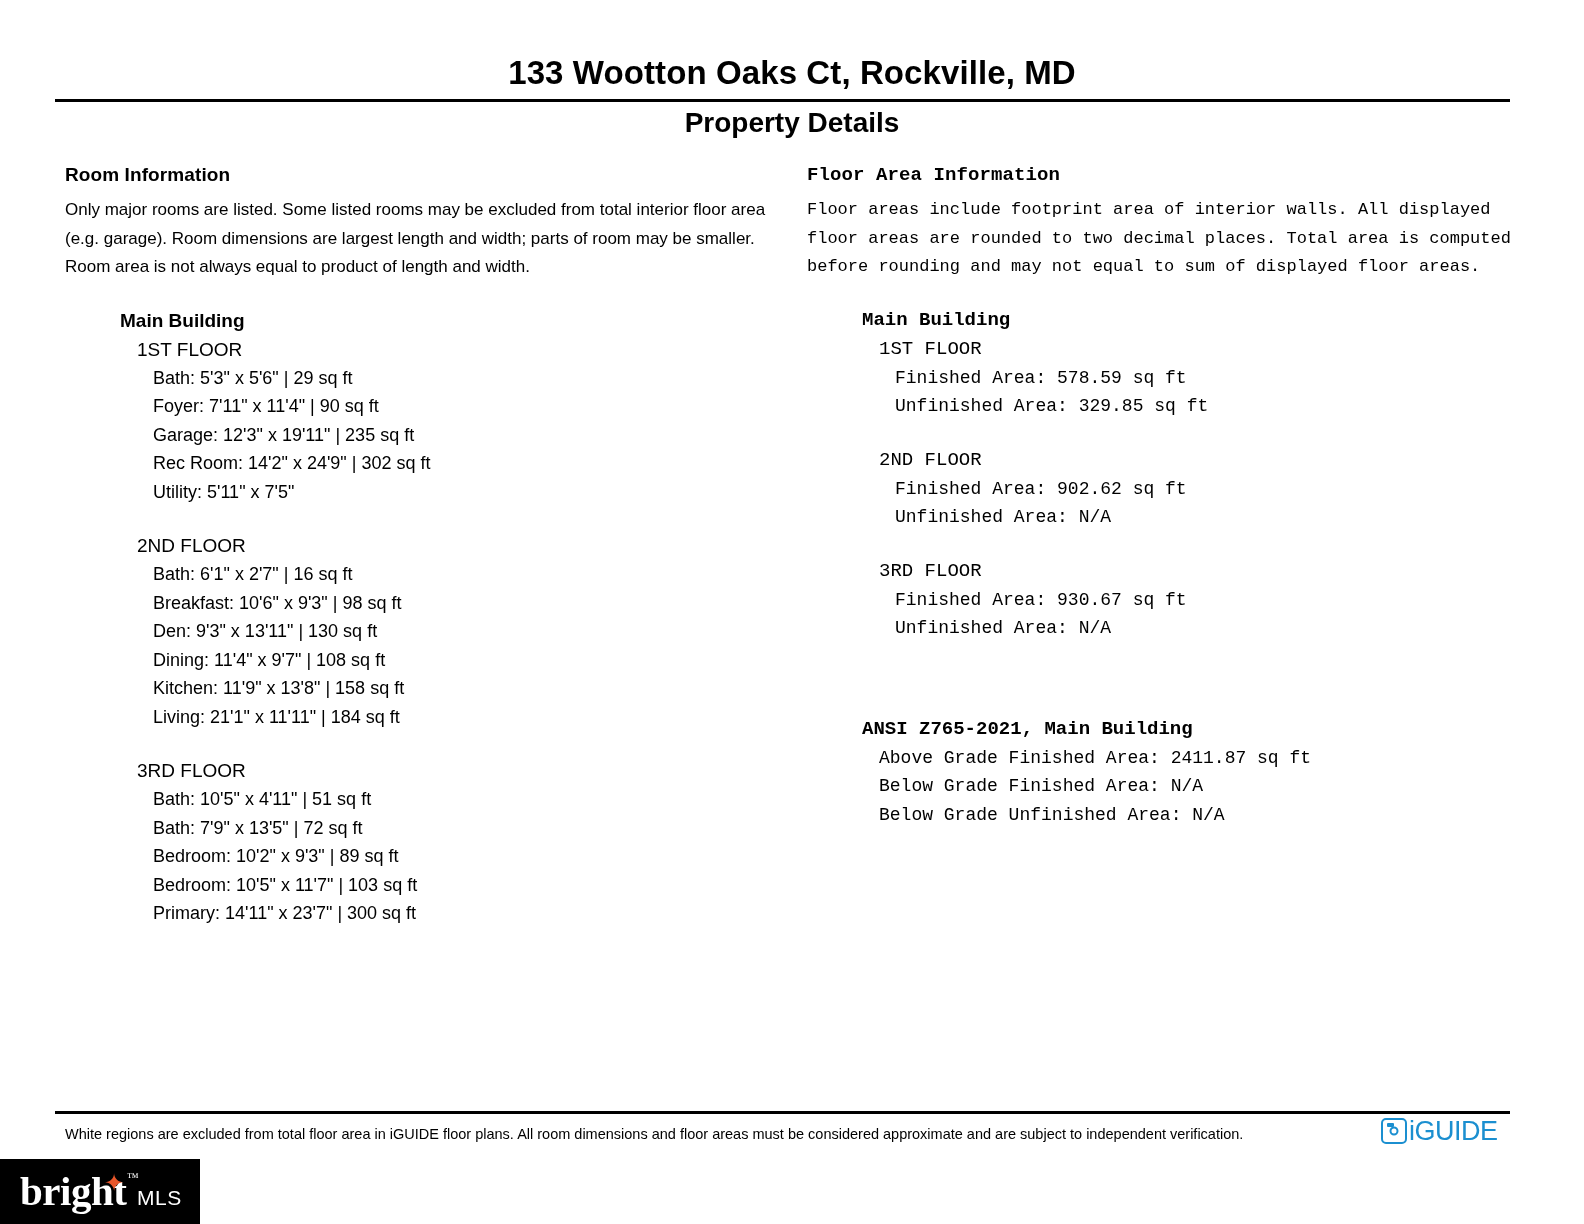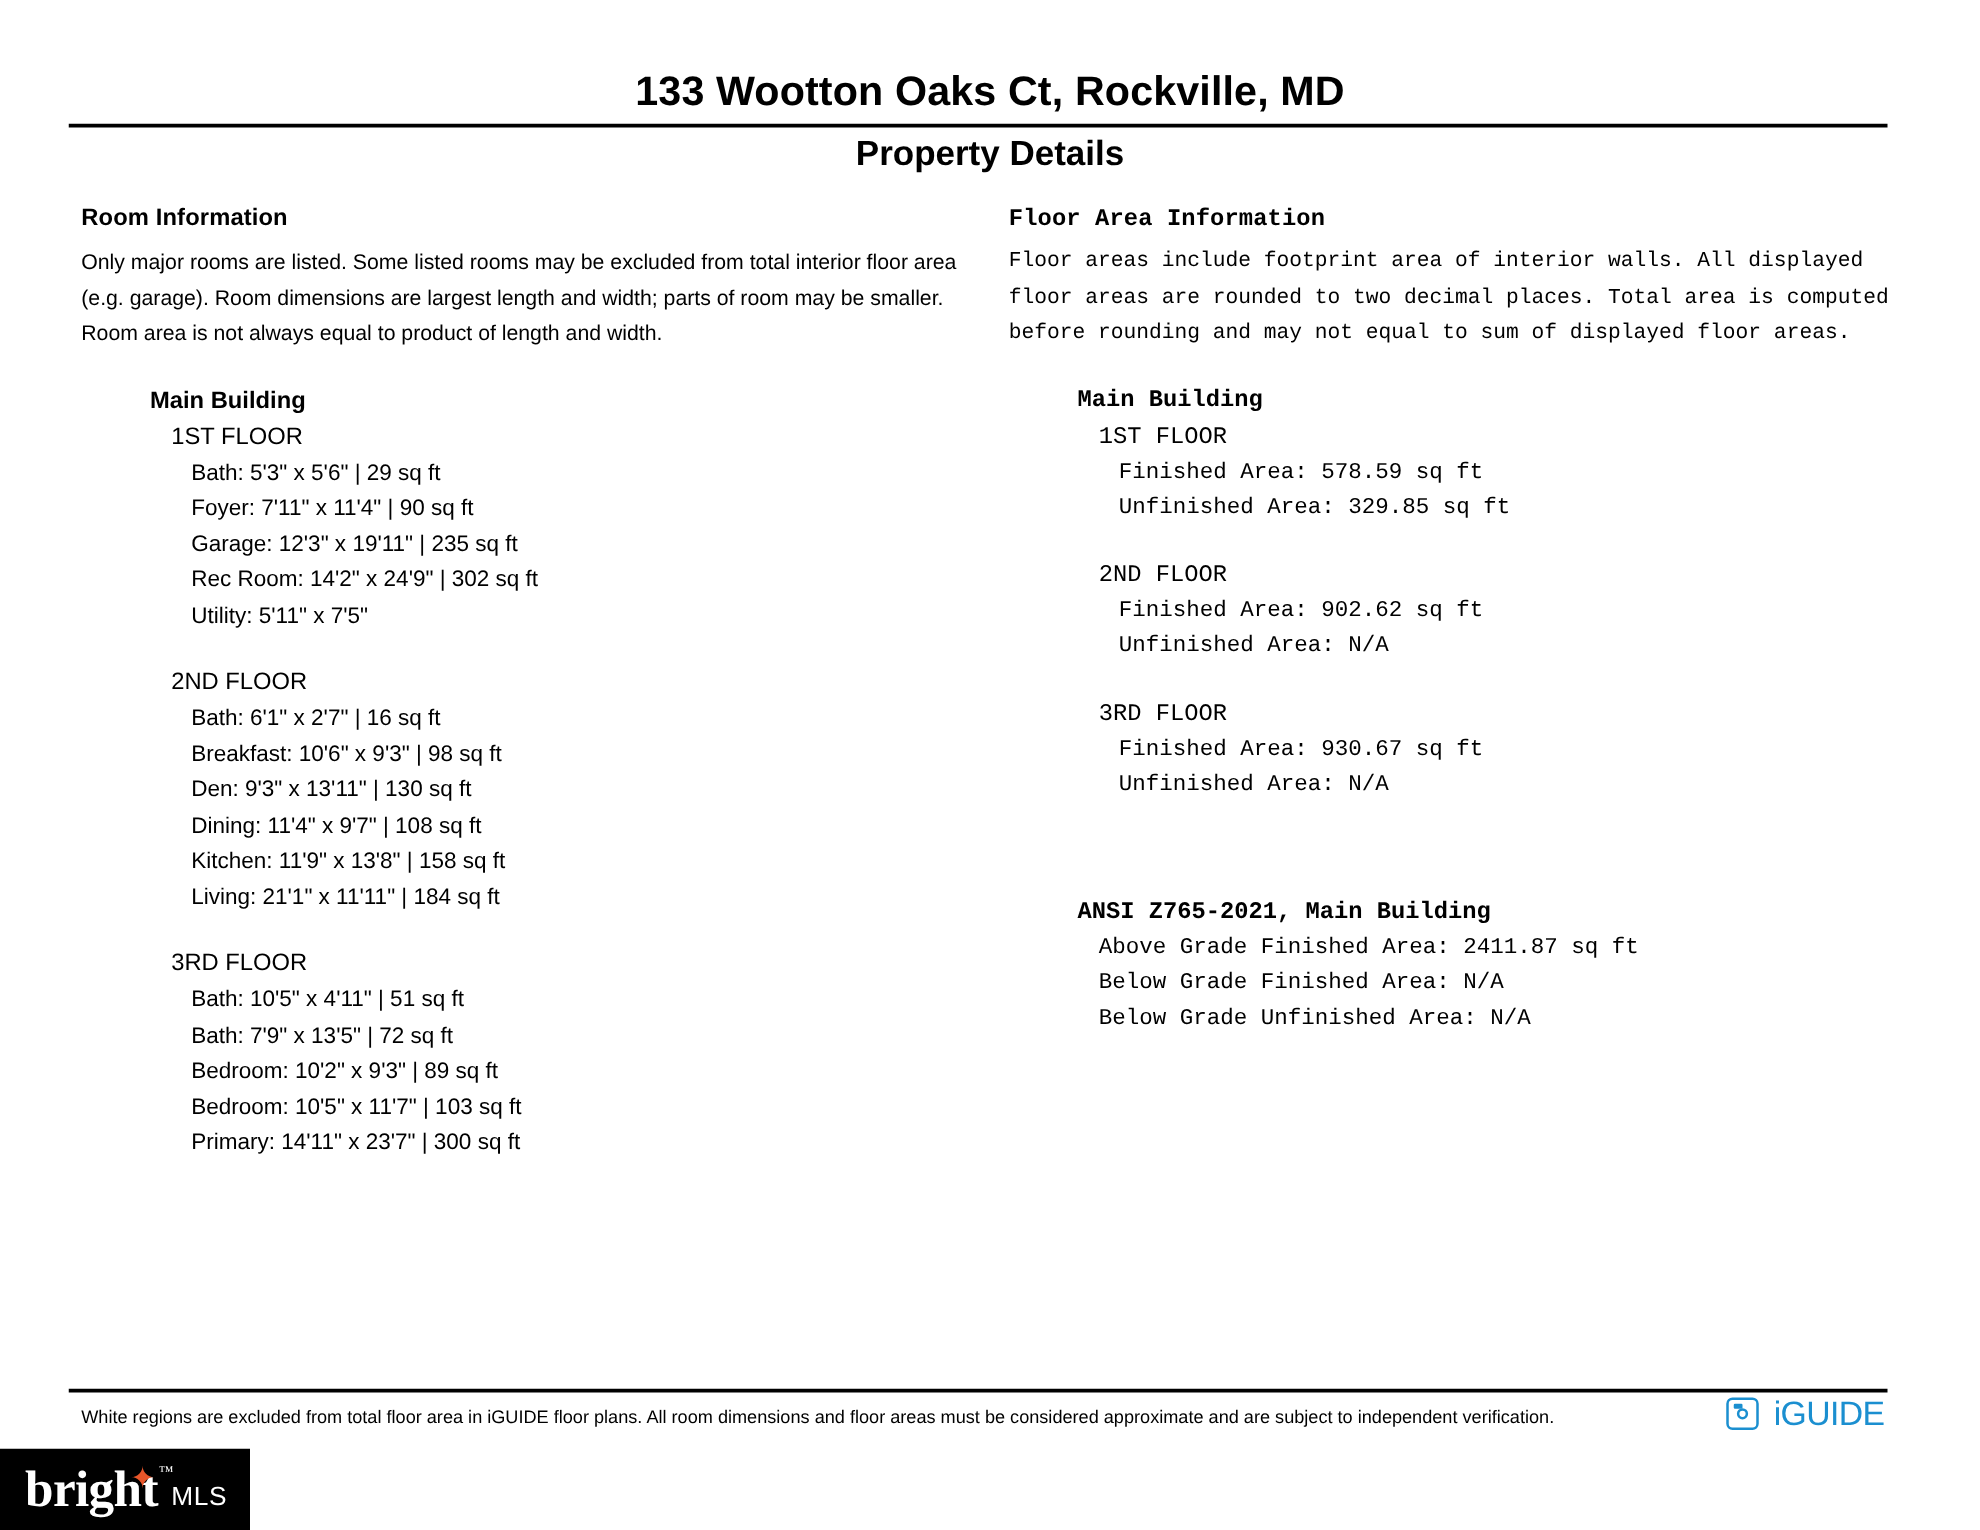--- a/index.html
+++ b/index.html
@@ -123,21 +123,21 @@
     line-height: 20px;
   }
 
   
   .iguide-logo {
     position: absolute;
     top: 1118px;
     left: 1381px;
     display: flex;
     align-items: center;
-    gap: 12px;
+    gap: 2px;
   }
   .iguide-mark {
     width: 26px;
     height: 26px;
     border: 2.5px solid #1b8fd0;
     border-radius: 5px;
     box-sizing: border-box;
     position: relative;
     background: #ffffff;
   }

